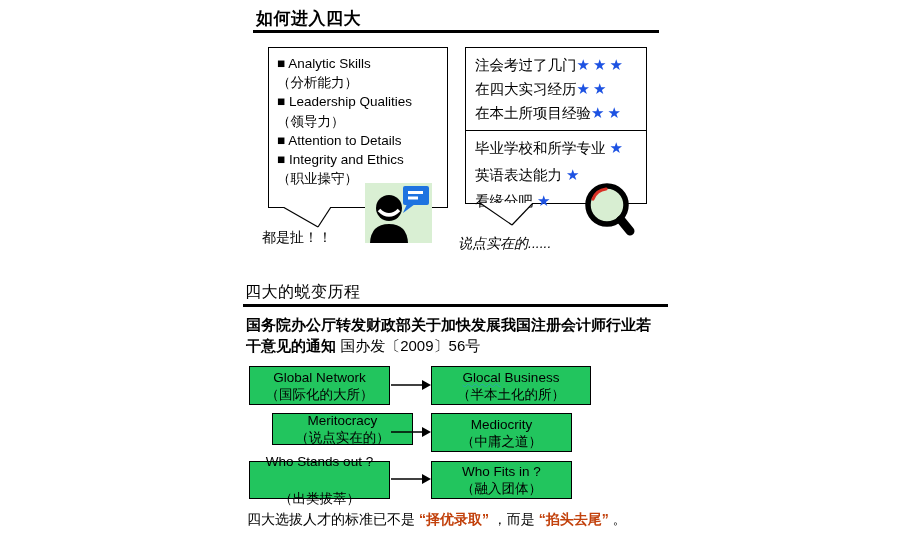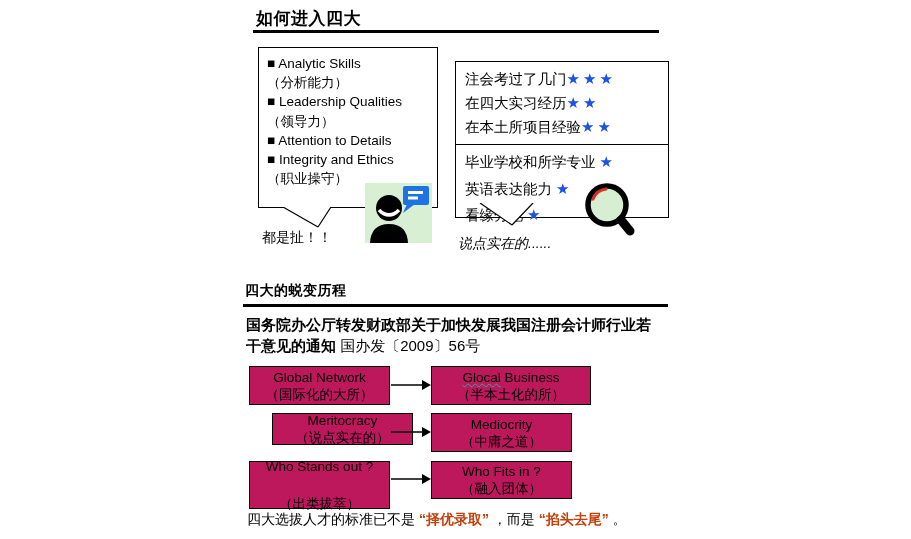--- a/index.html
+++ b/index.html
@@ -1,32 +1,32 @@
 <!DOCTYPE html>
 <html><head>
 <meta charset="utf-8">
 <style>
   html,body{margin:0;padding:0;background:#fff;}
   .canvas{position:relative;width:911px;height:539px;background:#ffffff;
           font-family:"Liberation Sans","DejaVu Sans",sans-serif;color:#000;overflow:hidden;}
   .abs{position:absolute;}
   .t1{font-size:17px;font-weight:bold;letter-spacing:0.5px;}
-  .t2{font-size:14px;font-weight:bold;letter-spacing:0.5px;}
+  .t2{font-size:16px;font-weight:normal;letter-spacing:0.5px;}
   .rule{background:#000;height:3px;}
-  .bubble-box{border:1.3px solid #000;background:#fff;box-sizing:border-box;}
+  .bubble-box{border:1.3px solid #000;background:#fff;box-sizing:border-box;margin-left:10px;}
   .left-lines{padding:6px 8px;font-size:13.5px;line-height:19.2px;white-space:nowrap;}
   .right-lines{padding:5px 9px;font-size:14.5px;}
   .rb-row{line-height:23px;white-space:nowrap;}
   .rb-row2{line-height:25.5px;white-space:nowrap;}
   .stars{color:#1d52e2;letter-spacing:3px;font-size:15px;}
   .rb-sep{border-top:1.3px solid #000;margin:5px -9px 4px -9px;}
   .caption{font-size:14px;white-space:nowrap;}
   .notice{font-size:15px;line-height:21px;white-space:nowrap;}
   .notice .b{font-weight:bold;}
-  .flow-box{border:1.4px solid #000;background:#be185d;box-sizing:border-box;
+  .flow-box{border:1.4px solid #000;background:#22c55e;box-sizing:border-box;
             display:flex;flex-direction:column;align-items:center;justify-content:center;
             text-align:center;font-size:13.5px;line-height:17px;white-space:nowrap;}
   .glocal{text-decoration:underline;text-decoration-style:wavy;
           text-decoration-color:#2aa8a8;text-decoration-thickness:1px;}
   .conclusion{font-size:14px;white-space:nowrap;}
   .conclusion .blue{color:#c2410c;font-weight:bold;}
   .icon-green{background:#d9efd3;}
   svg{display:block;}
 </style>
 </head>
@@ -62,21 +62,21 @@
       <path d="M5,60 Q6,41 24,41 Q42,41 43,60 Z" fill="#000"></path>
       <rect x="38" y="3" width="26" height="19" rx="2" fill="#1e73e0"></rect>
       <polygon points="42,21 38,30 50,21" fill="#1e73e0"></polygon>
       <rect x="43" y="8" width="15" height="3" fill="#fff"></rect>
       <rect x="43" y="13.5" width="10" height="3" fill="#fff"></rect>
     </svg>
   </div>
 
   <div class="abs caption" style="left:262px;top:229px;">都是扯！！</div>
 
-  <div class="abs bubble-box" style="left:455px;top:61px;width:214px;height:157px;">
+  <div class="abs bubble-box" style="left:455px;top:47px;width:182px;height:157px;">
     <div class="right-lines">
       <div class="rb-row"><span>注会考过了几门</span><span class="stars">★★★</span></div>
       <div class="rb-row"><span>在四大实习经历</span><span class="stars">★★</span></div>
       <div class="rb-row"><span>在本土所项目经验</span><span class="stars">★★</span></div>
       <div class="rb-sep"></div>
       <div class="rb-row2"><span>毕业学校和所学专业 </span><span class="stars">★</span></div>
       <div class="rb-row2"><span>英语表达能力 </span><span class="stars">★</span></div>
       <div class="rb-row2"><span>看缘分吧 </span><span class="stars">★</span></div>
     </div>
   </div>
@@ -124,21 +124,21 @@
   </div>
   <svg class="abs" style="left:391px;top:426px;" width="40" height="12" viewBox="0 0 40 12">
     <line x1="0" y1="6" x2="32" y2="6" stroke="#000" stroke-width="1.5"></line>
     <polygon points="31,1 40,6 31,11" fill="#000"></polygon>
   </svg>
   <div class="abs flow-box" style="left:431px;top:413px;width:141px;height:39px;">
     <div>Mediocrity</div>
     <div>（中庸之道）</div>
   </div>
 
-  <div class="abs flow-box" style="left:249px;top:461px;width:141px;height:48px;gap:20px;">
+  <div class="abs flow-box" style="left:249px;top:461px;width:141px;height:38px;gap:20px;">
     <div>Who Stands out ?</div>
     <div>（出类拔萃）</div>
   </div>
   <svg class="abs" style="left:391px;top:473px;" width="40" height="12" viewBox="0 0 40 12">
     <line x1="0" y1="6" x2="32" y2="6" stroke="#000" stroke-width="1.5"></line>
     <polygon points="31,1 40,6 31,11" fill="#000"></polygon>
   </svg>
   <div class="abs flow-box" style="left:431px;top:461px;width:141px;height:38px;">
     <div>Who Fits in ?</div>
     <div>（融入团体）</div>

